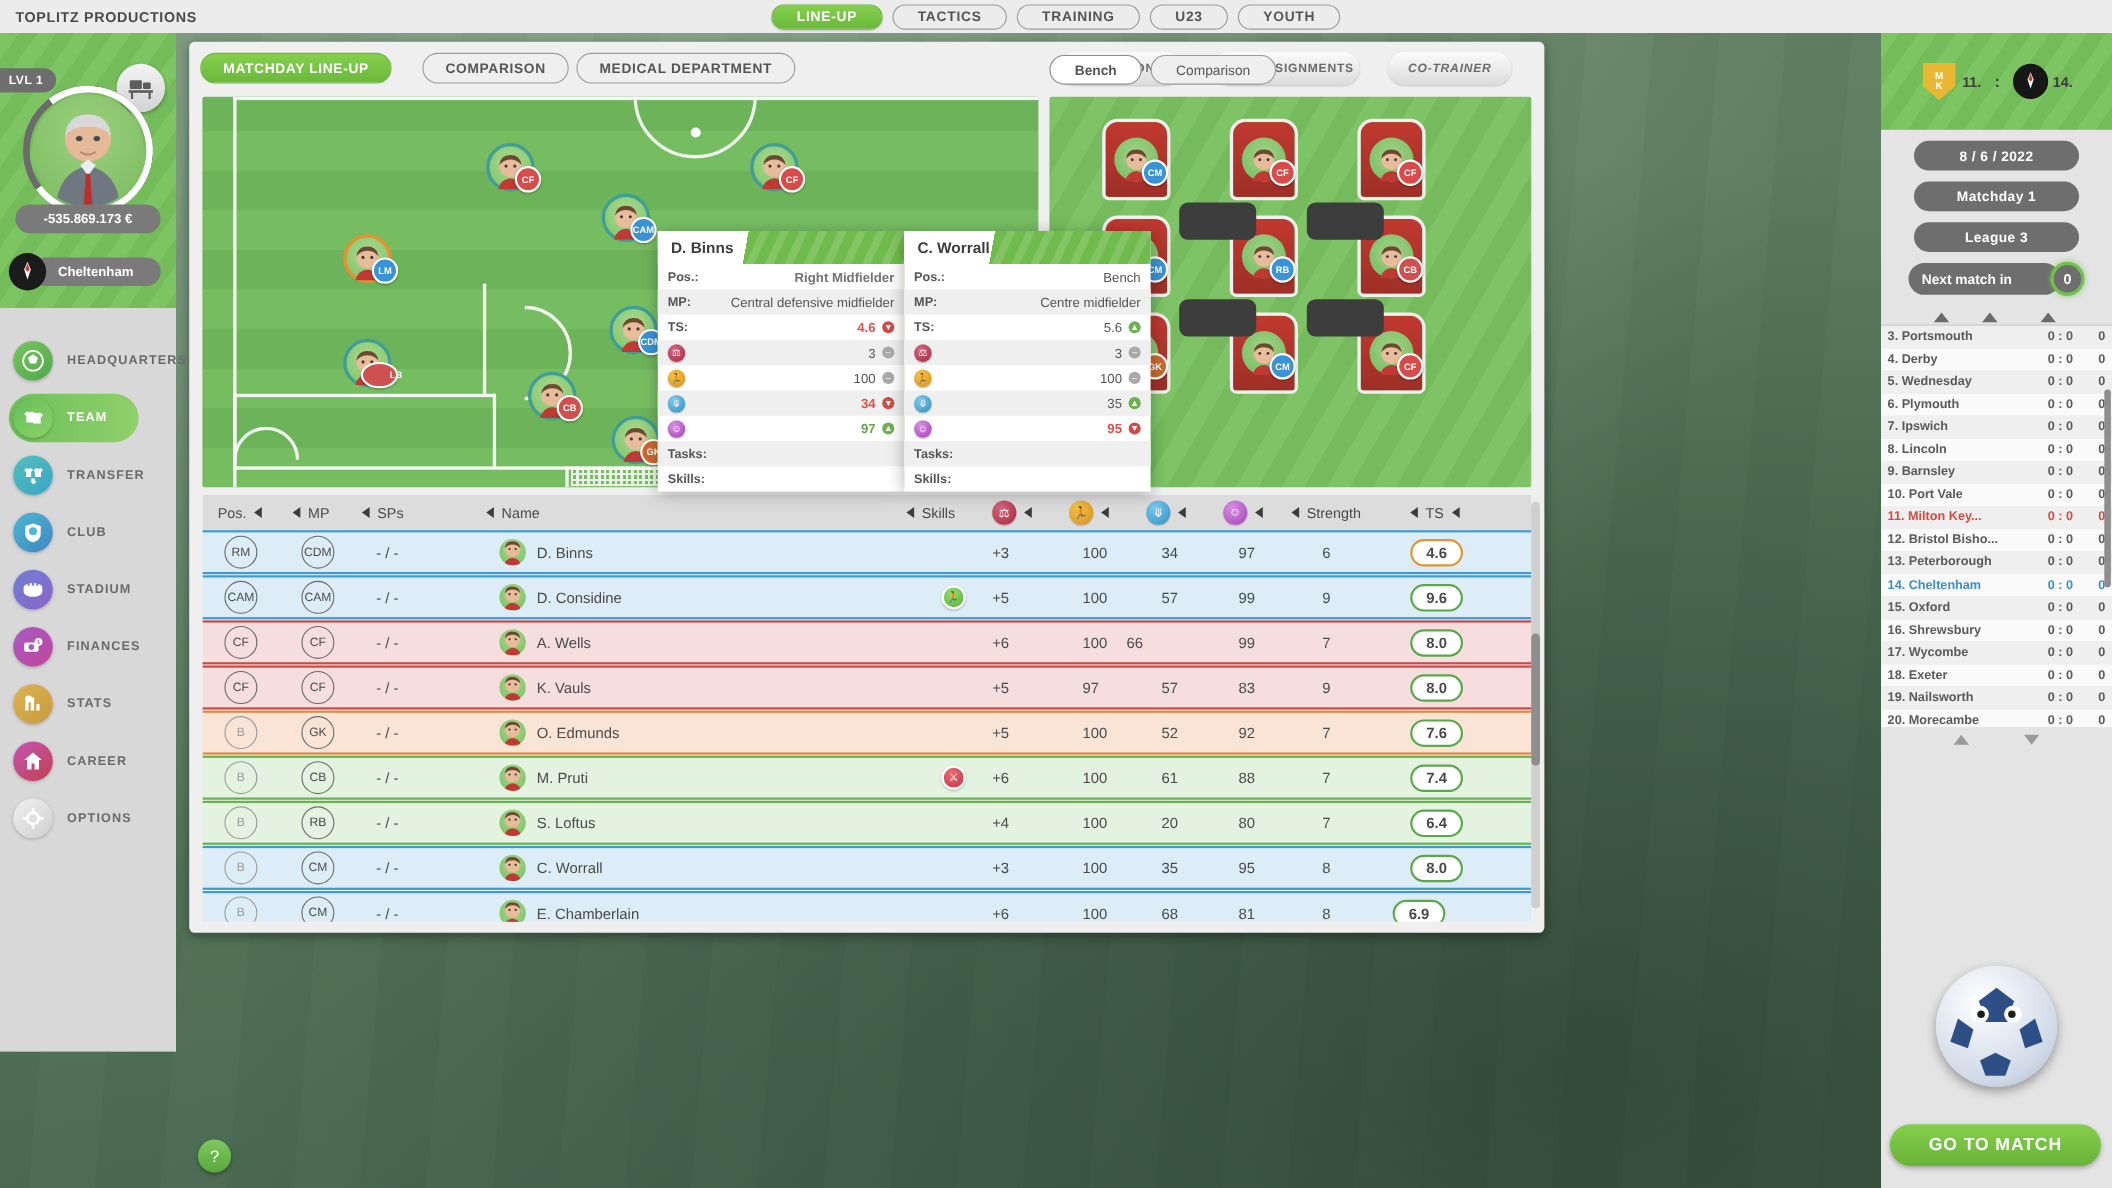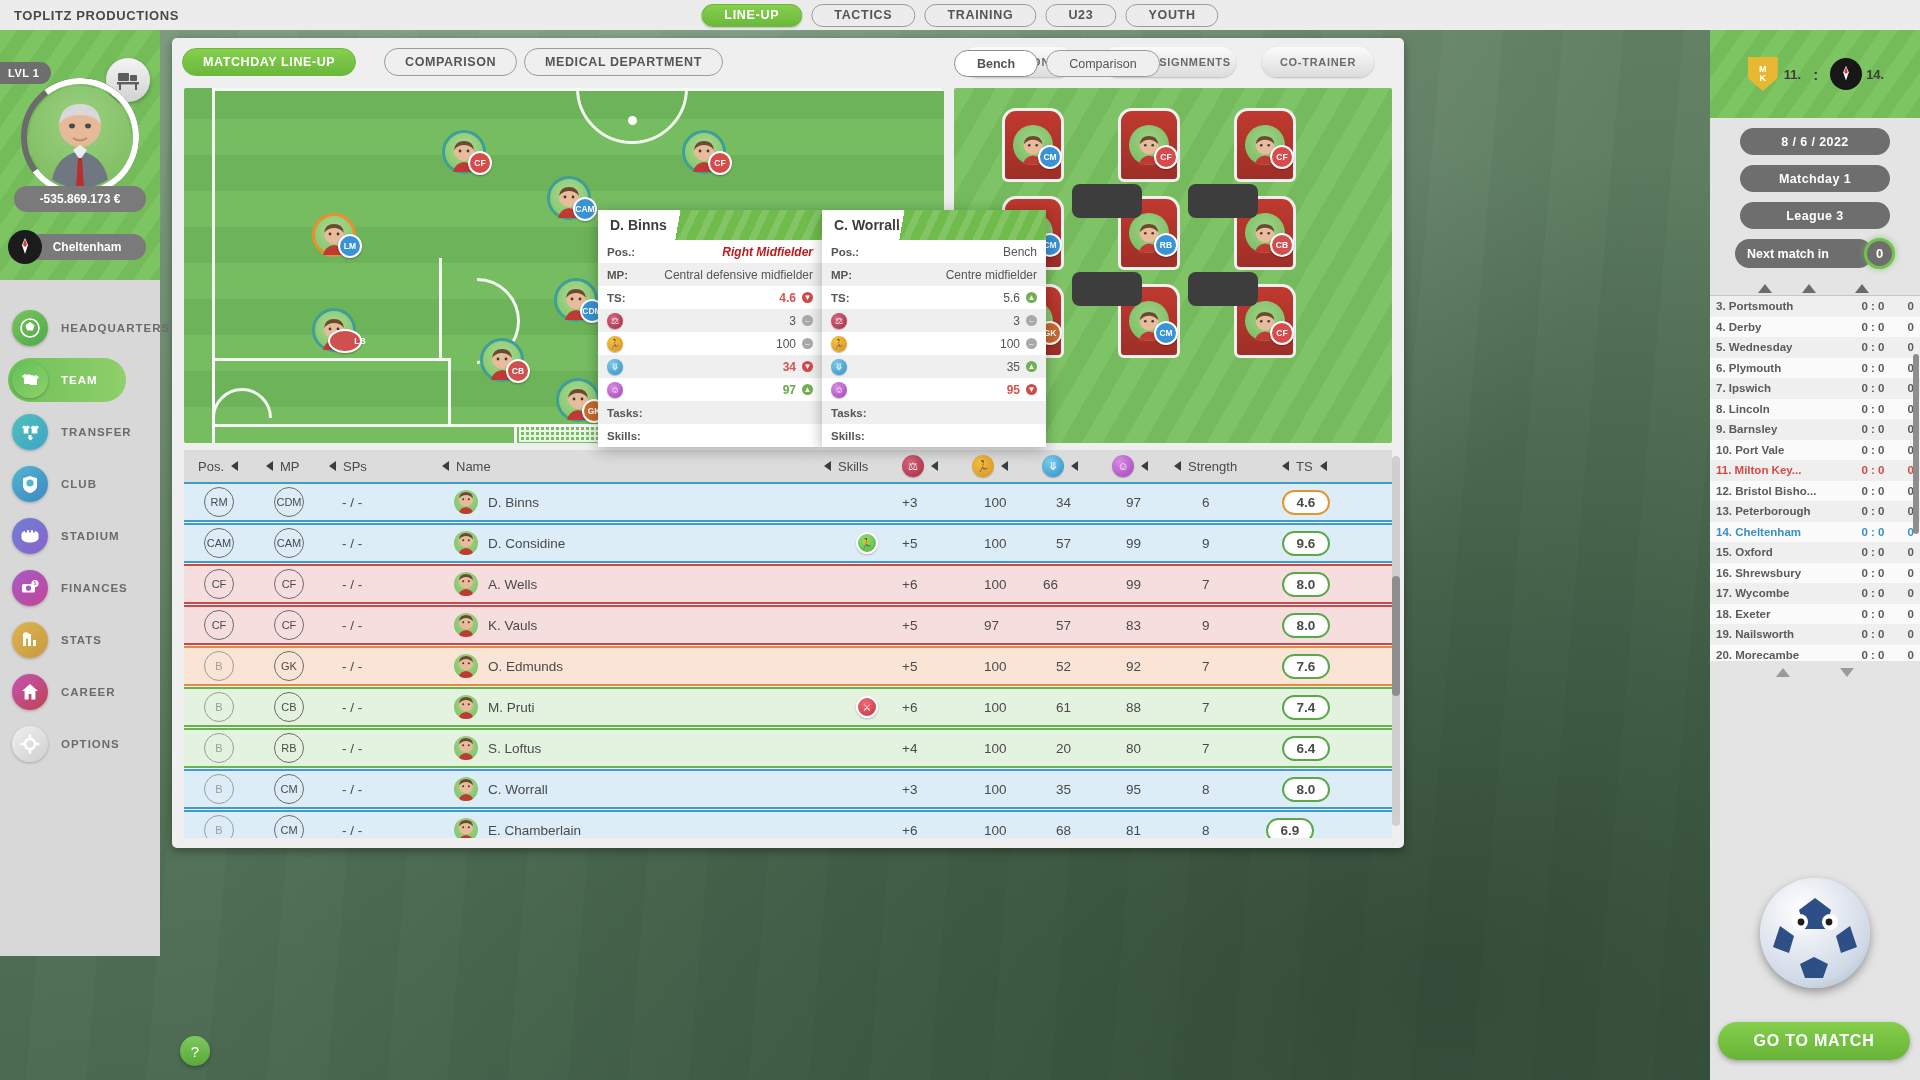--- a/index.html
+++ b/index.html
@@ -226,21 +226,21 @@
     position:absolute; left:34%; top:0; width:70%; height:100%;
     background:repeating-linear-gradient(115deg, rgba(255,255,255,.14) 0 7px, transparent 7px 16px);
   }
   .trow {
     height:23px; display:flex; align-items:center;
     padding:0 9px; color:#555;
   }
   .trow:nth-child(odd){ background:#efefef; }
   .tlabel { font-weight:bold; font-size:11.5px; }
   .tval { margin-left:auto; font-size:12px; }
-  .tval.link { color:#b91c1c; font-weight:bold;font-style:italic; }
+  .tval.link { color:#737373; font-weight:bold; }
   .tval.red { color:#d9544e; font-weight:bold; }
   .tval.green { color:#68a84a; font-weight:bold; }
   .arrowdot {
     width:11px; height:11px; border-radius:50%; margin-left:6px;
     display:inline-flex; align-items:center; justify-content:center;
     font-size:8px; color:#fff; vertical-align:middle;
   }
   .ad-red { background:#cf4b45; }
   .ad-grey { background:#a9a9a9; }
   .ad-green { background:#6fb050; }
@@ -567,21 +567,21 @@
       </div>
   </div>
 
   <div class="main">
     <div class="main-toolbar" id="maintoolbar">
         <div class="tbtn primary" style="left: 10px;">MATCHDAY LINE-UP</div>
         <div class="tbtn" style="left: 212px;">COMPARISON</div>
         <div class="tbtn" style="left: 352px;">MEDICAL DEPARTMENT</div>
         <div class="tbtn ghost" style="left: 790px; width: 112px; padding: 0px;">FORMATIONS</div>
         <div class="tbtn ghost" style="left: 930px; width: 134px; padding: 0px;">TASK ASSIGNMENTS</div>
-        <div class="tbtn ghost" style="left: 1090px; width: 112px; padding: 0px;">CO-TRAINER</div>
+        <div class="tbtn ghost" style="left: 1090px; width: 112px; padding: 0px; font-style: italic;">CO-TRAINER</div>
       </div>
 
     <div class="pitch">
       <div class="pline" style="left:28px;top:0;width:3px;height:355px;"></div>
       <div class="pline" style="left:28px;top:0;width:732px;height:3px;"></div>
       <div class="pline" style="left:28px;top:336px;width:732px;height:3px;"></div>
       <div class="pline" style="left:330px;top:336px;width:3px;height:19px;"></div>
       <div class="pline" style="left:28px;top:270px;width:3px;height:66px;"></div>
       <div class="pline" style="left:28px;top:270px;width:238px;height:3px;"></div>
       <div class="pline" style="left:264px;top:270px;width:3px;height:68px;"></div>
@@ -1056,21 +1056,21 @@
                 </svg>
               </span>
               <span>A. Wells</span>
             </div>
             <div class="td" style="left:718px;">
               <span>+6</span>
             </div>
             <div class="td" style="left:800px;">
               <span>100</span>
             </div>
-            <div class="td" style="left:859px;text-align:center;">
+            <div class="td" style="left:840px;text-align:center;">
               <span>66</span>
             </div>
             <div class="td" style="left:942px;">
               <span>99</span>
             </div>
             <div class="td" style="left:1018px;">
               <span>7</span>
             </div>
             <div class="td" style="left:1098px;">
               <span class="ts-badge ">8.0</span>

